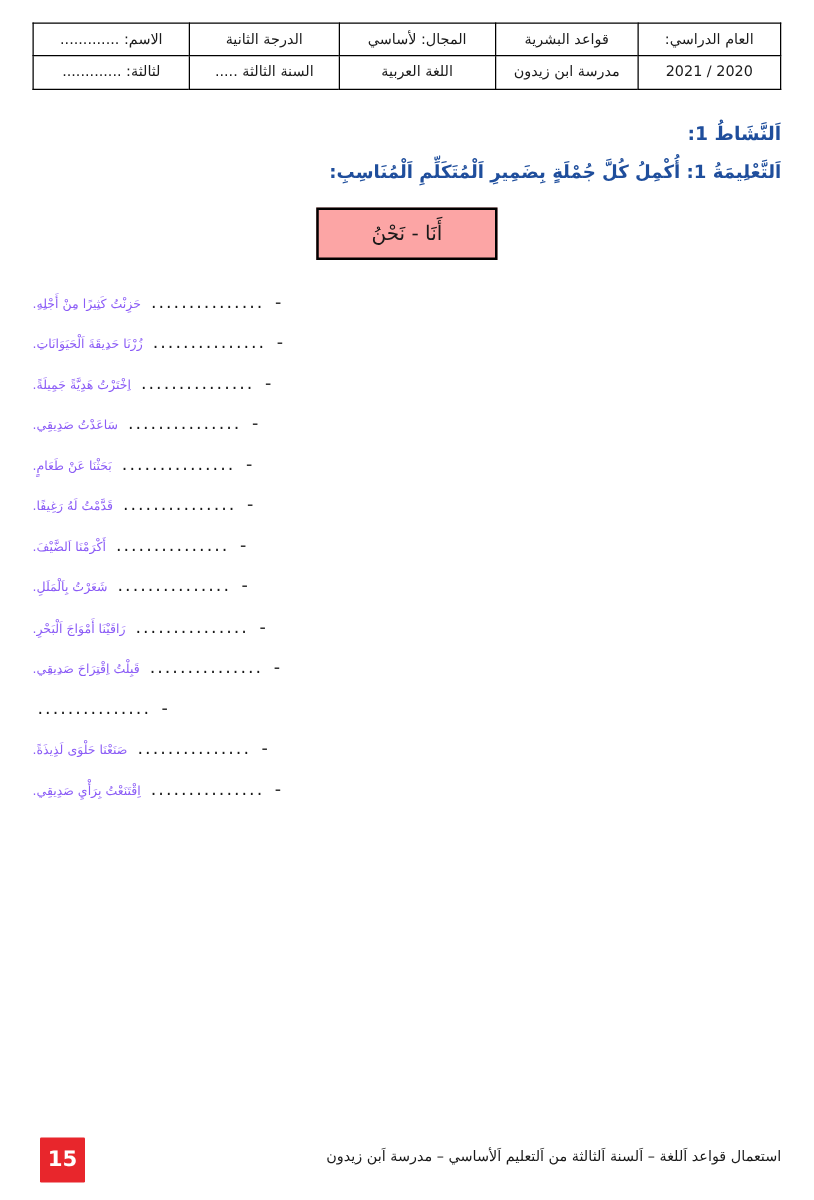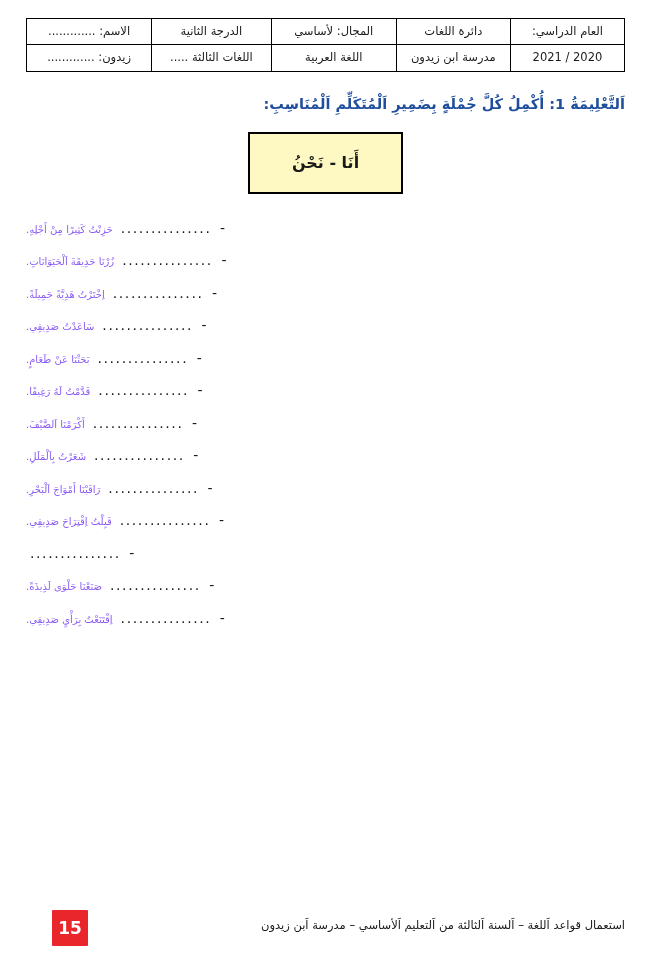--- a/index.html
+++ b/index.html
@@ -48,40 +48,40 @@
   
   .activity-line {
     margin-top: 26px;
     text-align: right;
     color: #1f4e9c;
     font-size: 15px;
     font-weight: bold;
     direction: rtl;
   }
   .instruction-line {
-    margin-top: 24px;
+    margin-top: 14px;
     text-align: right;
     color: #1f4e9c;
     font-size: 14.5px;
     font-weight: bold;
     direction: rtl;
   }
 
   
   .wordbox-wrap {
     margin-top: 20px;
     display: flex;
     justify-content: center;
   }
   .wordbox {
-    background: #fef9c3;
+    background: #fca5a5;
     border: 2px solid #000000;
-    padding: 18px 42px;
+    padding: 8px 42px;
     font-size: 16px;
-    font-weight: bold;
+    font-weight: normal;
     color: #1a1a1a;
     text-align: center;
     direction: rtl;
     line-height: 1.4;
   }
 
   
   .sentences {
     margin-top: 26px;
     direction: rtl;
@@ -137,47 +137,47 @@
     width: 36px;
     height: 36px;
     background: #e8262c;
     color: #ffffff;
     font-size: 17px;
     font-weight: bold;
     display: flex;
     align-items: center;
     justify-content: center;
     border-radius: 1px;
-    margin-left: 20px;
   }
 </style>
 </head>
 <body>
 
 <div class="page">
 
   <table class="header-table">
     <tbody>
       <tr>
         <td style="width:19%">العام الدراسي:</td>
-        <td style="width:19%">دائرة اللغات</td>
+        <td style="width:19%">قواعد البشرية</td>
         <td style="width:21%">المجال: لأساسي</td>
         <td style="width:20%">الدرجة الثانية</td>
         <td style="width:21%" class="dotted-cell">الاسم: .............</td>
       </tr>
       <tr>
         <td>2020 / 2021</td>
         <td>مدرسة ابن زيدون</td>
         <td>اللغة العربية</td>
-        <td>اللغات الثالثة .....</td>
-        <td class="dotted-cell">زيدون: .............</td>
+        <td>السنة الثالثة .....</td>
+        <td class="dotted-cell">لثالثة: .............</td>
       </tr>
     </tbody>
   </table>
 
+  <div class="activity-line">اَلنَّشَاطُ 1:</div>
 
   <div class="instruction-line">اَلتَّعْلِيمَةُ 1: أُكْمِلُ كُلَّ جُمْلَةٍ بِضَمِيرِ اَلْمُتَكَلِّمِ اَلْمُنَاسِبِ:</div>
 
   <div class="wordbox-wrap">
     <div class="wordbox">أَنَا - نَحْنُ</div>
   </div>
 
   <div class="sentences">
 
   <div class="sentence-row">

